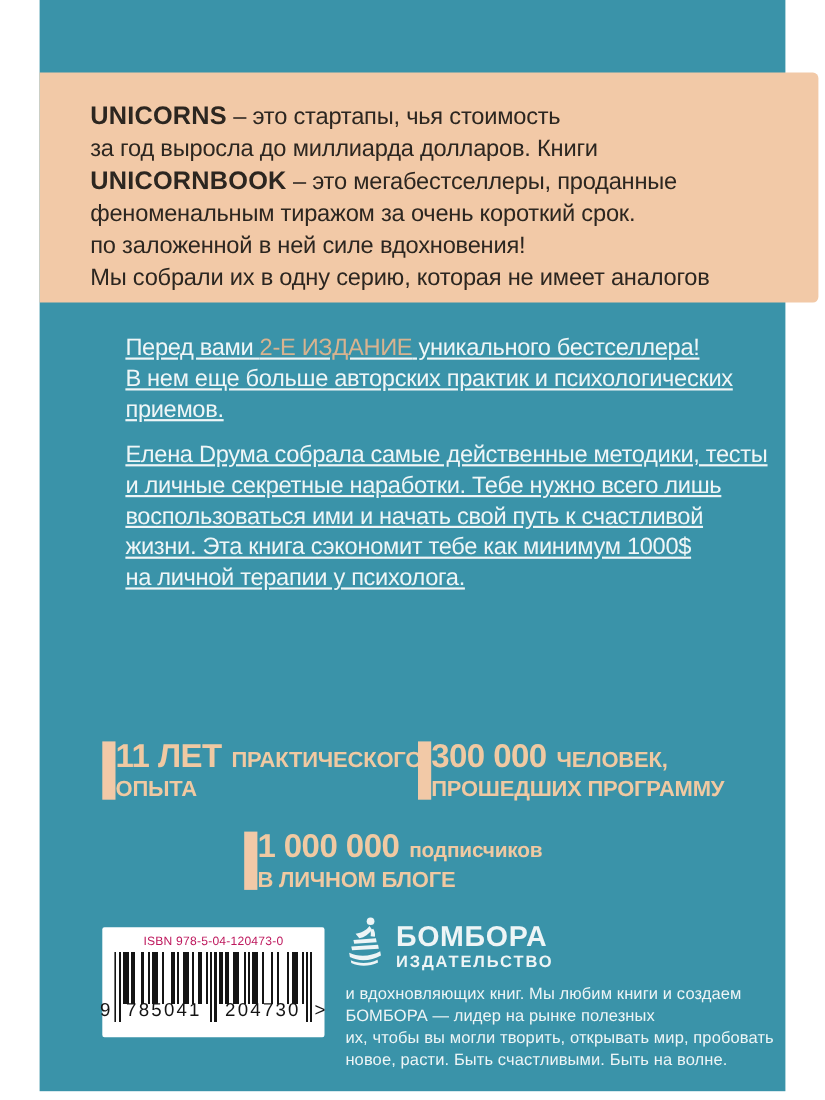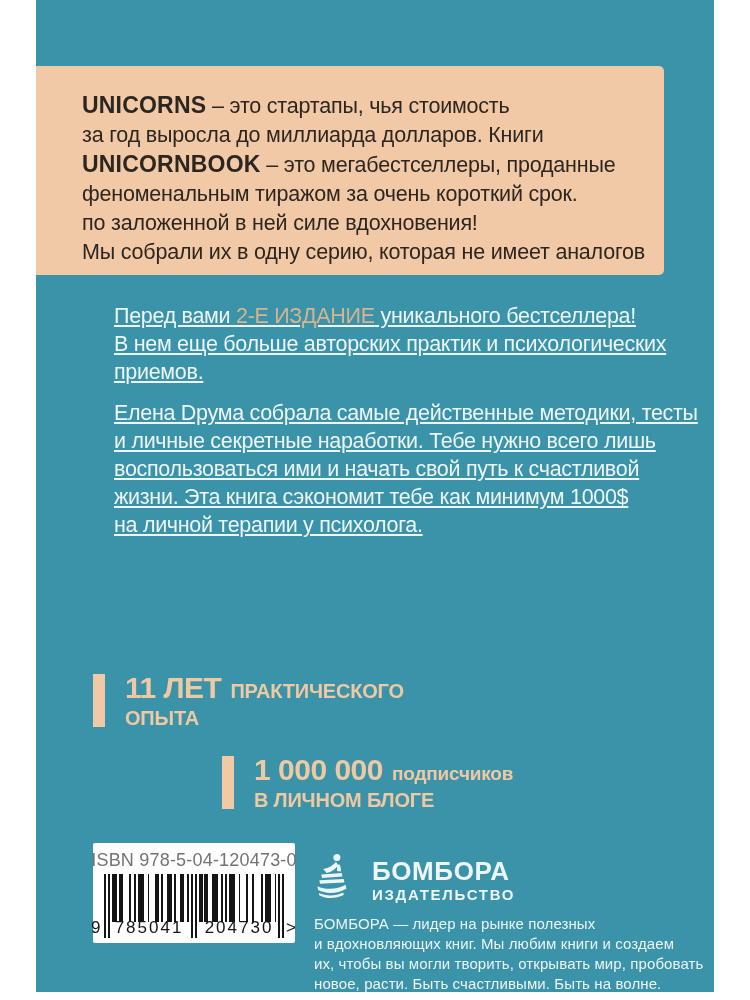--- a/index.html
+++ b/index.html
@@ -7,61 +7,61 @@
   .page {
     position:relative; width:750px; height:1000px; background:#ffffff;
     font-family:"Liberation Sans","DejaVu Sans",sans-serif; overflow:hidden;
   }
   .cover {
     position:absolute; left:36px; top:0; width:678px; height:992px;
     background:#3a93a9;
   }
   
   .intro-box {
-    position:absolute; left:0; top:66px; width:628px; height:209px;
+    position:absolute; left:0; top:66px; width:708px; height:209px;
     background:#f2c9a7; border-radius:0 5px 5px 0;
     color:#2c2620; padding:25px 20px 0 46px;
   }
   .intro-line { font-size:21.5px; line-height:29px; white-space:nowrap; letter-spacing:-0.2px; }
   .brand { font-weight:bold; font-size:23px; letter-spacing:0.2px; }
   
   .body-text { position:absolute; left:78px; top:302px; color:#eff6f7; }
   .para { margin-bottom:13px;text-decoration:underline; }
   .body-line { font-size:21.5px; line-height:28px; white-space:nowrap; letter-spacing:-0.3px; }
   .accent { color:#d8b38f; }
   
   .stat { position:absolute; display:flex; align-items:stretch; }
   .stat-bar { width:12px; background:#f2c9a7; flex:0 0 12px; }
-  .stat-text { margin-left:20px; color:#f0c9a2; font-weight:bold; }
+  .stat-text { margin-left:0; color:#f0c9a2; font-weight:bold; }
   .stat-line1 { display:flex; align-items:baseline; gap:9px; }
   .stat-big { font-size:30px; line-height:27px; letter-spacing:-0.5px; }
   .stat-small { font-size:20px; letter-spacing:-0.2px; }
   .stat-small-lc { font-size:19px; letter-spacing:-0.2px; }
   .stat-line2 { font-size:20px; margin-top:4px; letter-spacing:-0.2px; }
   .stat-1 { left:57px; top:674px; height:53px; }
   .stat-2 { left:344px; top:674px; height:53px; }
   .stat-3 { left:186px; top:756px; height:53px; }
   
   .barcode-box {
     position:absolute; left:57px; top:843px; width:202px; height:100px;
     background:#ffffff; border-radius:2px;
     display:flex; flex-direction:column; align-items:center;
   }
-  .isbn-label { font-size:18px; color:#737373; margin-top:7px; letter-spacing:0.2px; white-space:nowrap;text-align:right; }
+  .isbn-label { font-size:11px; color:#be185d; margin-top:7px; letter-spacing:0.2px; white-space:nowrap;text-align:right; }
   .bars-wrap { position:relative; margin-top:3px; width:180px; height:64px; }
   .bars-wrap svg { display:block; }
   .bc-digits { position:absolute; top:45px; left:0; width:180px; height:18px; font-size:17px; color:#141414; }
   .bc-digits span { position:absolute; line-height:18px; }
   .bc-d0 { left:-13px; }
   .bc-g1 { left:6px; width:78px; text-align:center; letter-spacing:2px; }
   .bc-g2 { left:96px; width:78px; text-align:center; letter-spacing:2px; }
   .bc-gt { left:182px; }
   
   .publisher { position:absolute; left:278px; top:832px; color:#eef5f6; }
-  .pub-head { display:flex; align-items:flex-start; gap:21px;margin-top:20px; }
+  .pub-head { display:flex; align-items:flex-start; gap:9px; }
   .pub-logo { width:37px; height:47px; flex:0 0 37px; }
   .pub-names { margin-top:6px; }
   .pub-name { font-size:26px; font-weight:bold; letter-spacing:0.6px; line-height:26px; }
   .pub-sub { font-size:15px; font-weight:bold; letter-spacing:1.7px; margin-top:2px; }
   .pub-desc { margin-top:11px; }
   .pub-desc-line { font-size:15px; line-height:20px; white-space:nowrap; letter-spacing:0.1px; }
 </style>
 </head>
 <body>
 
@@ -93,20 +93,30 @@
     </div>
 
     <div class="stat stat-1">
       <div class="stat-bar"></div>
       <div class="stat-text">
         <div class="stat-line1">
             <span class="stat-big">11 ЛЕТ</span>
             <span class="stat-small">ПРАКТИЧЕСКОГО</span>
           </div>
         <div class="stat-line2">ОПЫТА</div>
+      </div>
+    </div>
+    <div class="stat stat-2">
+      <div class="stat-bar"></div>
+      <div class="stat-text">
+        <div class="stat-line1">
+            <span class="stat-big">300 000</span>
+            <span class="stat-small">ЧЕЛОВЕК,</span>
+          </div>
+        <div class="stat-line2">ПРОШЕДШИХ ПРОГРАММУ</div>
       </div>
     </div>
     <div class="stat stat-3">
       <div class="stat-bar"></div>
       <div class="stat-text">
         <div class="stat-line1">
             <span class="stat-big">1 000 000</span>
             <span class="stat-small-lc">подписчиков</span>
           </div>
         <div class="stat-line2">В ЛИЧНОМ БЛОГЕ</div>
@@ -184,21 +194,21 @@
           <path d="M5.5 28.5 L30.5 27 L31.2 30.6 L6.2 32.1 Z"></path>
           <path d="M3.5 34.5 C12 38.5 24 38 32.5 33 L33.2 37 C24.5 42.3 12 42.8 4.2 38.5 Z"></path>
           <path d="M5 41.5 C13 45 22 44.8 30 41 L30.5 43.5 C22 47.5 13 47.6 5.5 44 Z"></path>
         </svg>
         <div class="pub-names">
           <div class="pub-name">БОМБОРА</div>
           <div class="pub-sub">ИЗДАТЕЛЬСТВО</div>
         </div>
       </div>
       <div class="pub-desc">
+        <div class="pub-desc-line">и вдохновляющих книг. Мы любим книги и создаем</div>
         <div class="pub-desc-line">БОМБОРА — лидер на рынке полезных</div>
-        <div class="pub-desc-line">и вдохновляющих книг. Мы любим книги и создаем</div>
         <div class="pub-desc-line">их, чтобы вы могли творить, открывать мир, пробовать</div>
         <div class="pub-desc-line">новое, расти. Быть счастливыми. Быть на волне.</div>
       </div>
     </div>
 
   </div>
 </div>
 
 </body></html>

